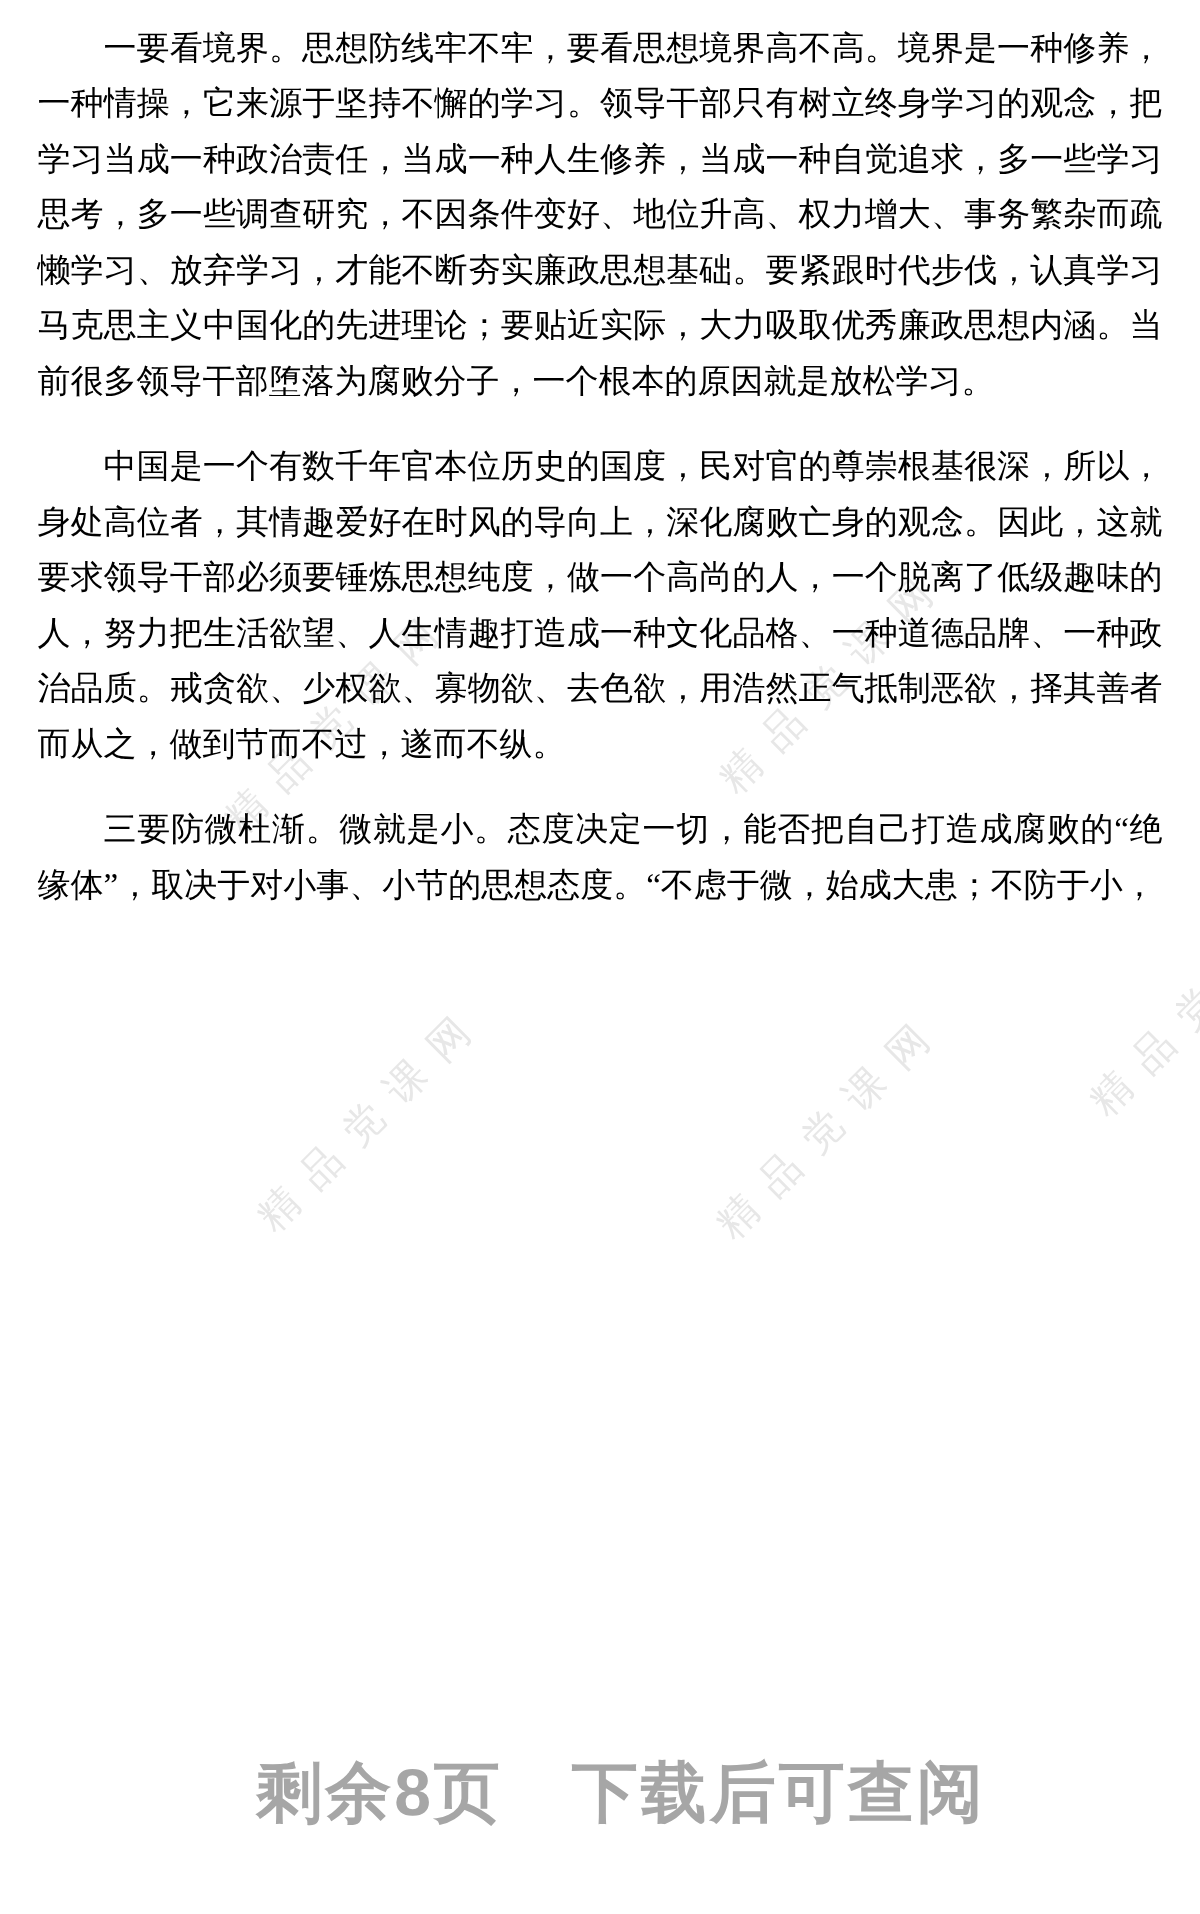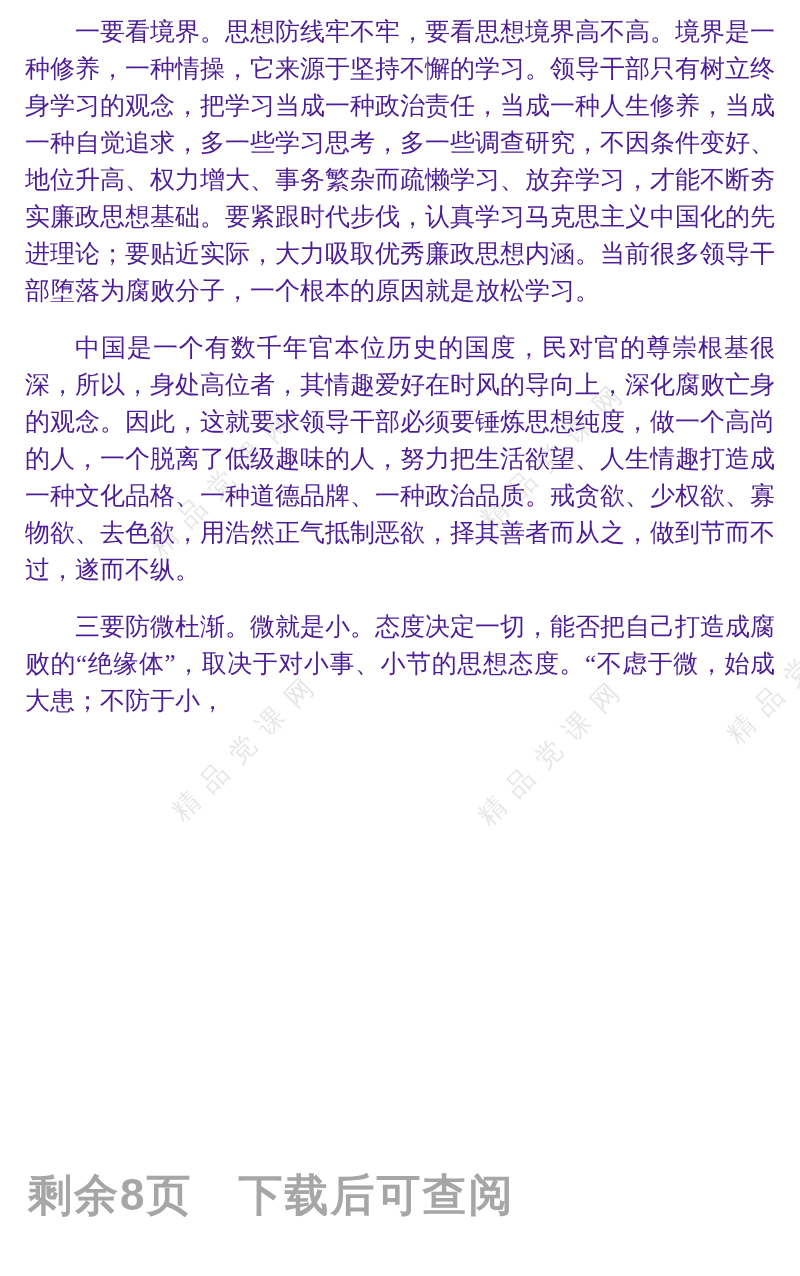--- a/index.html
+++ b/index.html
@@ -44,34 +44,35 @@
   
   .content {
     position: absolute;
     left: 25px;
     right: 25px;
     top: 13px;
     z-index: 2;
   }
   p.para {
     margin: 0 0 20px 0;
-    font-size: 25px;
+    font-size: 22px;
     line-height: 37px;
-    color: #4c1d95;
+    color: #000000;
     text-align: justify;
     text-justify: inter-ideograph;
     text-indent: 2em;
   }
   
   .footer {
     position: absolute;
     left: 0;
     right: 0;
     top: 1166px;
     z-index: 2;
+    text-align: center;
     padding-left: 28px;
     font-family: "Liberation Sans", sans-serif;
     font-weight: bold;
     font-size: 44px;
     color: #a6a6a6;
     letter-spacing: 2px;
   }
   .footer .remaining {
     margin-right: 46px;
   }

